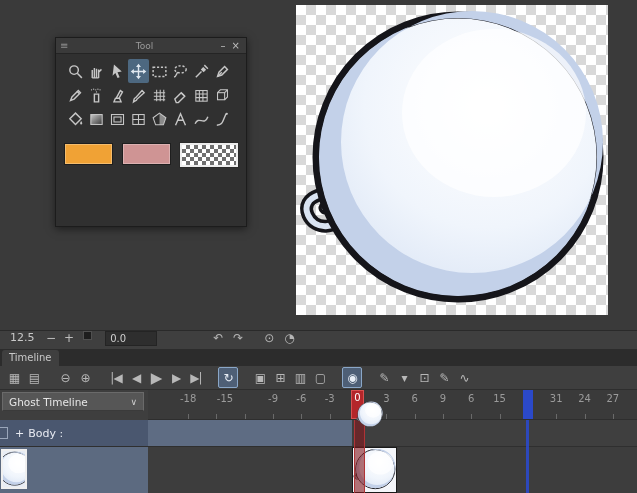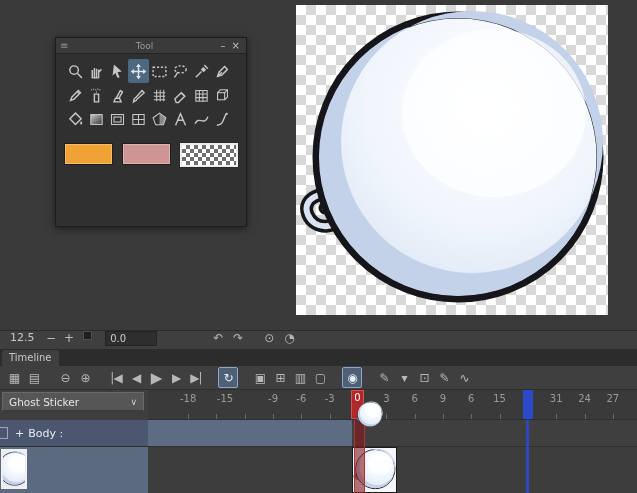--- a/index.html
+++ b/index.html
@@ -373,21 +373,21 @@
       <div class="tbtn">▾</div>
       <div class="tbtn">⊡</div>
       <div class="tbtn">✎</div>
       <div class="tbtn">∿</div>
     </div>
 
   <div class="tl-main">
     <div class="tl-left">
       <div class="tl-left-ruler">
         <div class="dropdown">
-          <span>Ghost Sticker</span>
+          <span>Ghost Timeline</span>
           <span class="caret">∨</span>
         </div>
       </div>
       <div class="tl-left-body">
         <span class="layer-ico"></span>
         <b>+</b>
         <span>Body :</span>
       </div>
       <div class="tl-left-cels">
         <div class="thumb-sel">

